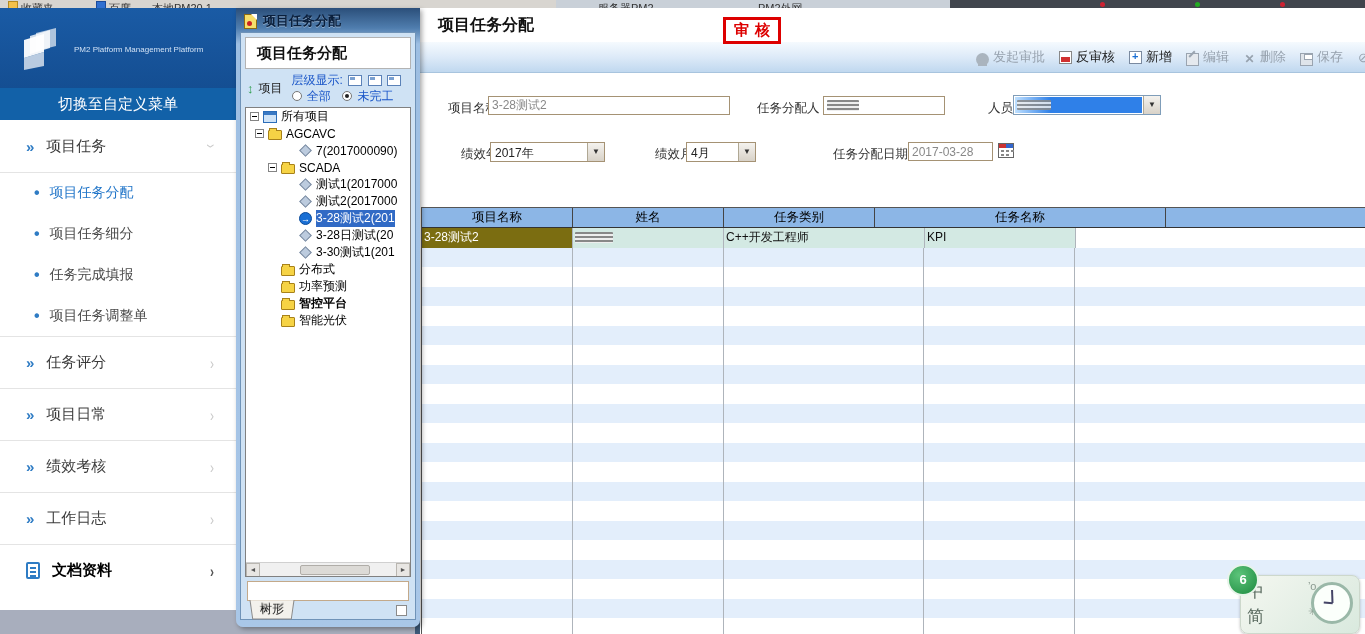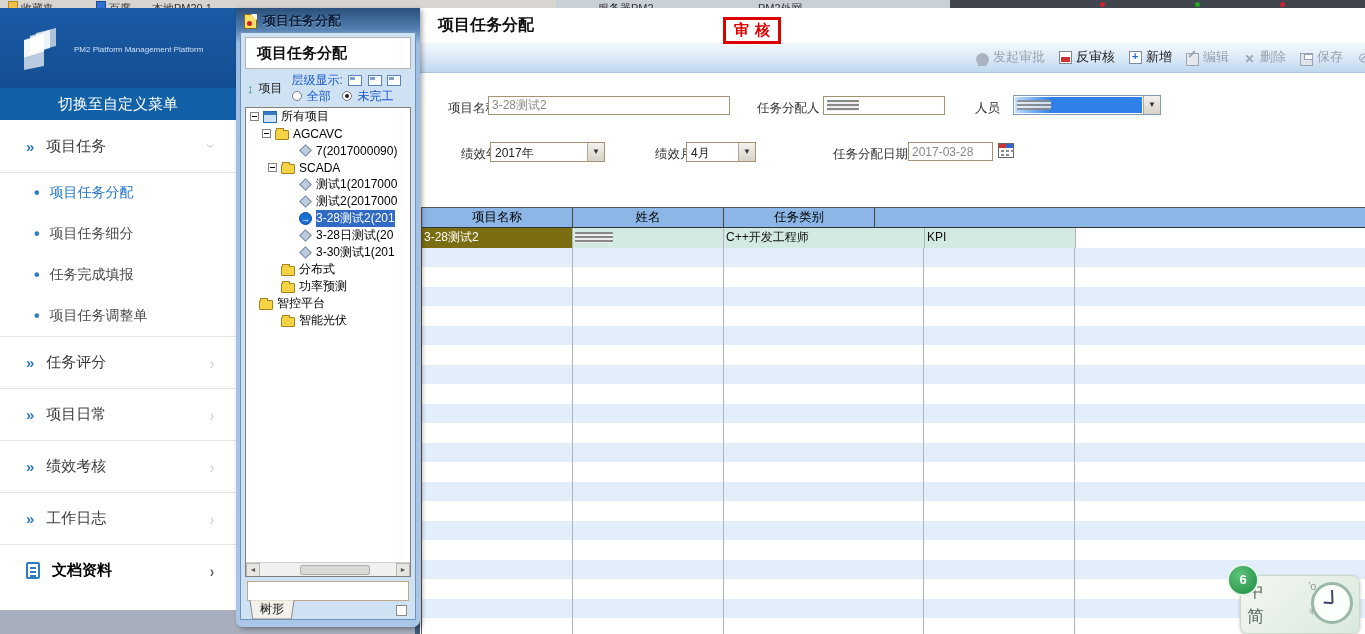--- a/index.html
+++ b/index.html
@@ -242,21 +242,21 @@
         </div>
       </div>
     </div>
     <div class="tree-box">
       <div id="tree-items">
           <div class="tree-row" style="padding-left: 4px;">
             <span class="exp"></span>
             <span class="i-root"></span>
             <span>所有项目</span>
           </div>
-          <div class="tree-row" style="padding-left: 16px;">
+          <div class="tree-row" style="padding-left: 9px;">
             <span class="exp"></span>
             <span class="i-folder"></span>
             <span>AGCAVC</span>
           </div>
           <div class="tree-row" style="padding-left: 40px;">
             <span class="sp9"></span>
             <span class="i-diamond"></span>
             <span>7(2017000090)</span>
           </div>
           <div class="tree-row" style="padding-left: 22px;">
@@ -292,21 +292,21 @@
           <div class="tree-row" style="padding-left: 22px;">
             <span class="sp9"></span>
             <span class="i-folder"></span>
             <span>分布式</span>
           </div>
           <div class="tree-row" style="padding-left: 22px;">
             <span class="sp9"></span>
             <span class="i-folder"></span>
             <span>功率预测</span>
           </div>
-          <div class="tree-row" style="">
+          <div class="tree-row" style="padding-left: 22px; font-weight: bold;">
             <span class="sp9"></span>
             <span class="i-folder"></span>
             <span>智控平台</span>
           </div>
           <div class="tree-row" style="padding-left: 22px;">
             <span class="sp9"></span>
             <span class="i-folder"></span>
             <span>智能光伏</span>
           </div>
         </div>
@@ -359,21 +359,21 @@
       </div>
     </div>
 
   <div class="m-form">
     <span class="f-label" style="left:28px;top:27px;">项目名称</span>
     <input class="f-input" style="left: 68px; top: 23px; width: 242px;" readonly="" value="3-28测试2">
     <span class="f-label" style="left:337px;top:27px;">任务分配人</span>
     <span class="f-input" style="left:403px;top:23px;width:122px;">
       <span class="redact" style="display:inline-block;width:32px;height:11px;margin-top:1px;"></span>
     </span>
-    <span class="f-label" style="left:555px;top:27px;">人员</span>
+    <span class="f-label" style="left:568px;top:27px;">人员</span>
     <div class="person-box" style="left:593px;top:22px;width:148px;">
       <div class="person-fill">
         <span class="redact"></span>
       </div>
       <div class="dd-btn">▼</div>
     </div>
 
     <span class="f-label" style="left:41px;top:73px;">绩效年</span>
     <div class="sel-box" style="left:70px;top:69px;width:115px;">
       <span class="val">2017年</span>
@@ -387,20 +387,21 @@
     <span class="f-label" style="left:413px;top:73px;">任务分配日期</span>
     <input class="f-input" style="left: 488px; top: 69px; width: 85px;" readonly="" value="2017-03-28">
     <span class="cal-ic" style="left:578px;top:70px;"></span>
   </div>
 
   <div class="m-table" id="m-table">
       <div class="t-hrow">
         <div class="t-hcell" style="width: 151px;">项目名称</div>
         <div class="t-hcell" style="width: 151px;">姓名</div>
         <div class="t-hcell" style="width: 151px;">任务类别</div>
+        <div class="t-hcell" style="width: 291px;">任务名称</div>
       </div>
       <div class="t-row r-sel">
         <div class="t-cell c0" style="width: 151px;">3-28测试2</div>
         <div class="t-cell c1" style="width: 151px;">
           <span class="redact cell-redact"></span>
         </div>
         <div class="t-cell c2" style="width: 201px;">C++开发工程师</div>
         <div class="t-cell c3" style="width: 151px;">KPI</div>
       </div>
       <div class="t-row alt">

